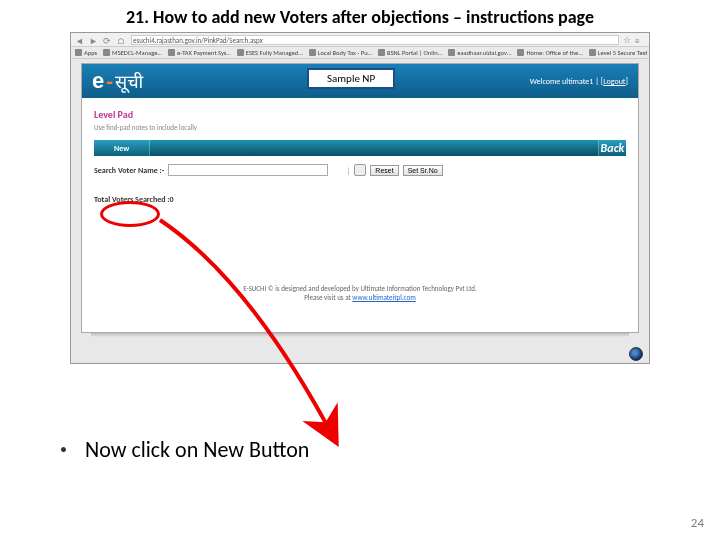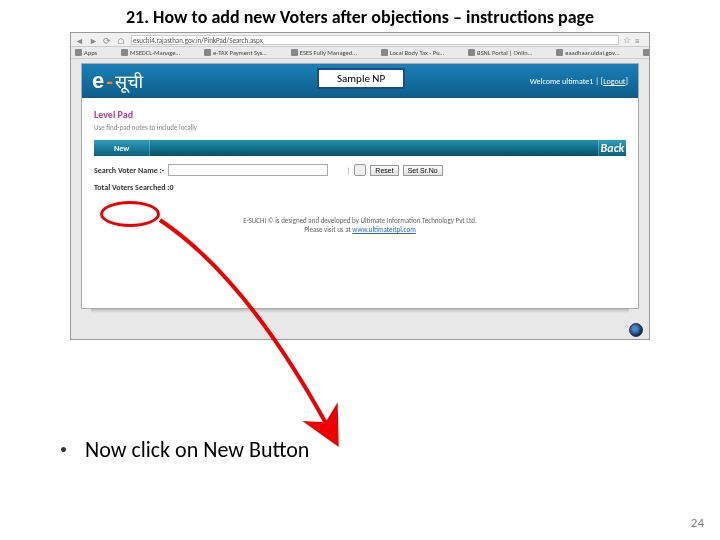--- a/index.html
+++ b/index.html
@@ -3,47 +3,47 @@
 <meta charset="utf-8">
 <style>
   * { box-sizing: border-box; margin: 0; padding: 0; }
   body { width: 720px; height: 540px; background: #fff; font-family: Calibri, Arial, sans-serif; position: relative; overflow: hidden; }
   .slide-title { font-size: 18px; font-weight: bold; text-align: center; padding: 6px 9px 4px; }
   .screenshot { margin: 0 auto; width: 580px; background: #e8e8e8; border: 1px solid #999; font-size: 9px; color: #333; }
   .browser-chrome { background: #f0f0f0; height: 14px; display: flex; align-items: center; padding: 0 4px; gap: 4px; border-bottom: 1px solid #ccc; }
   .nav-arrow { width: 10px; height: 10px; color: #888; }
   .addr-bar { flex: 1; background: #fff; border: 1px solid #ccc; height: 10px; font-size: 7px; padding: 0 1px; color: #555; line-height: 10px; }
   .star { color: #888; }
-  .bookmark-bar { background: #eaeaea; height: 12px; display: flex; align-items: center; gap: 24px; padding: 0 4px; font-size: 6.5px; color: #444; border-bottom: 1px solid #ccc; overflow: hidden; white-space: nowrap; }
+  .bookmark-bar { background: #eaeaea; height: 12px; display: flex; align-items: center; gap: 6px; padding: 0 4px; font-size: 6.5px; color: #444; border-bottom: 1px solid #ccc; overflow: hidden; white-space: nowrap; }
   .bookmark-bar span { display: inline-flex; align-items: center; gap: 2px; }
   .bookmark-bar .bi { width: 7px; height: 7px; background: #888; border-radius: 1px; }
   .app-area { background: #e8e8e8; padding: 4px 10px 8px; }
   .app-shell { background: #fff; border: 1px solid #aaa; }
   .app-header { background: linear-gradient(#1a7fb7, #0e5d8a); height: 34px; display: flex; align-items: center; justify-content: space-between; padding: 0 10px; position: relative; }
   .logo { display: flex; align-items: center; gap: 2px; }
   .logo-e { color: #fff; font-size: 22px; font-weight: bold; font-family: Arial; }
   .logo-dash { color: #ff7f27; font-size: 22px; font-weight: bold; }
   .logo-hindi { color: #fff; font-size: 18px; font-family: "Nirmala UI", Arial; }
   .welcome { font-size: 8px; color: #fff; }
   .welcome a { color: #fff; text-decoration: underline; }
-  .sample-np { position: absolute; left: 235px; top: 4px; background: #fff; border: 2px solid #1a4d8a; padding: 2px 18px; font-size: 11px; color: #000; }
+  .sample-np { position: absolute; left: 225px; top: 4px; background: #fff; border: 2px solid #1a4d8a; padding: 2px 18px; font-size: 11px; color: #000; }
   .page-body { padding: 10px 12px 30px; min-height: 210px; position: relative; }
   .pink-title { color: #c0398e; font-size: 10px; font-weight: bold; }
   .pink-sub { color: #888; font-size: 7px; margin: 2px 0 8px; }
   .bar-row { display: flex; height: 16px; }
   .new-btn { background: linear-gradient(#2b9fbf, #0b5f7a); color: #fff; font-size: 8px; font-weight: bold; display: flex; align-items: center; justify-content: center; width: 56px; border-right: 1px solid rgba(255,255,255,0.25); }
   .bar-fill { flex: 1; background: linear-gradient(#1f92b0, #084f66); }
   .back-btn { background: linear-gradient(#2b9fbf, #0b5f7a); color: #fff; font-size: 12px; font-weight: bold; display: flex; align-items: center; justify-content: center; width: 28px; border-left: 1px solid rgba(255,255,255,0.25); font-style: italic; }
-  .search-row { display: flex; align-items: center; gap: 4px; margin: 8px 0 6px; }
+  .search-row { display: flex; align-items: center; gap: 4px; margin: 8px 0 18px; }
   .search-label { font-size: 8px; font-weight: bold; }
   .search-input { width: 160px; height: 12px; border: 1px solid #aaa; }
   .mag { width: 12px; height: 12px; border: 1px solid #999; border-radius: 2px; background: #eee; }
   .mini-btn { font-size: 7px; border: 1px solid #999; background: linear-gradient(#fdfdfd,#e0e0e0); padding: 1px 4px; }
   .total-row { font-size: 8px; font-weight: bold; }
-  .footer-txt { text-align: center; font-size: 7px; color: #666; margin-top: 24px; }
+  .footer-txt { text-align: center; font-size: 7px; color: #666; margin-top: 80px; }
   .footer-txt a { color: #2266cc; text-decoration: underline; }
   .shadow-line { height: 4px; background: linear-gradient(#bbb, transparent); margin: 0 10px; }
   .bottom-strip { height: 18px; background: #e8e8e8; display: flex; justify-content: flex-end; align-items: center; padding: 0 6px; }
   .tray-icon { width: 14px; height: 14px; background: radial-gradient(circle at 40% 40%, #4a88cc 20%, #0a2a55 70%, #000 100%); border-radius: 50%; border: 1px solid #334; }
   .circle-annot { position: absolute; border: 3px solid #e00; border-radius: 50%; width: 60px; height: 26px; left: 100px; top: 201px; pointer-events: none; }
   .arrow-svg { position: absolute; left: 130px; top: 210px; pointer-events: none; }
   .bullet-row { position: absolute; left: 60px; top: 436px; display: flex; align-items: center; gap: 18px; }
   .bullet-dot { font-size: 14px; color: #333; }
   .bullet-text { font-size: 22px; color: #000; }
   .page-num { position: absolute; right: 16px; bottom: 10px; font-size: 13px; color: #7f7f7f; }

